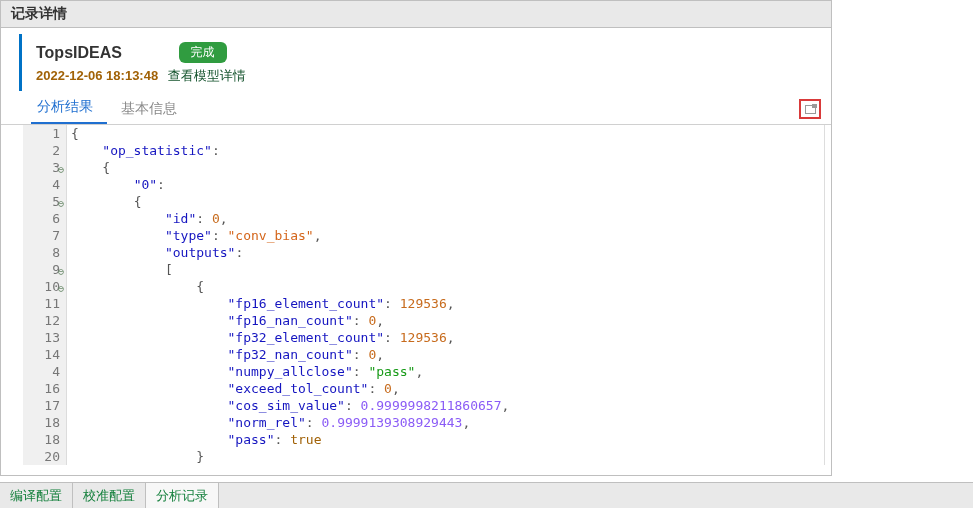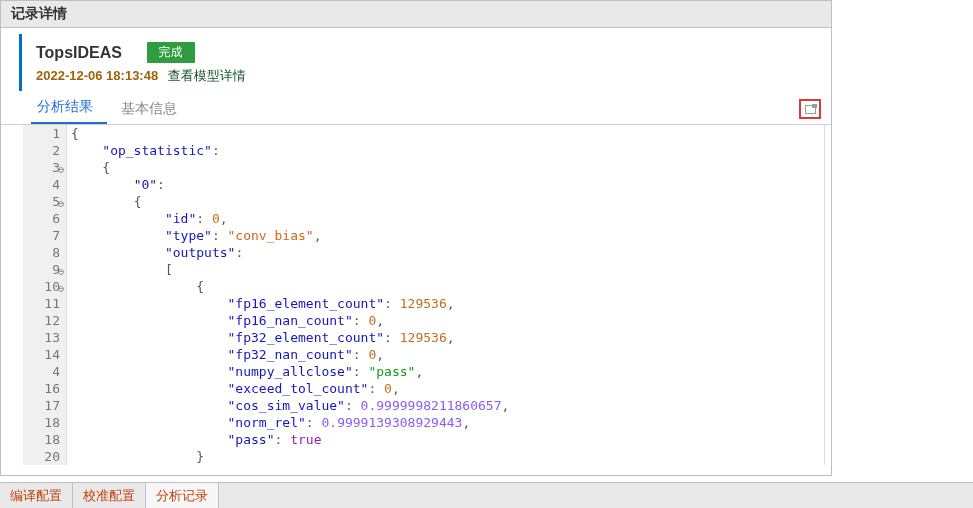--- a/index.html
+++ b/index.html
@@ -35,22 +35,23 @@
   font-weight: bold;
   display: inline-block;
   margin-right: 21px;
 }
 .status-badge {
   display: inline-block;
   background: #309c40;
   color: #fff;
   font-size: 12px;
   padding: 2px 12px;
-  border-radius: 1px;
+  border-radius: 6px;
   vertical-align: 2px;
+  margin-left: 32px;
 }
 .record-sub {
   margin-top: 4px;
   font-size: 13px;
 }
 .timestamp { color: #a16207; margin-right: 6px; font-weight: bold; }
 .link { color: #14532d; cursor: pointer; }
 .tabs-row {
   position: relative;
   padding: 0 14px 0 30px;
@@ -126,41 +127,41 @@
 .code {
   padding-left: 4px;
   white-space: pre;
   flex: 1;
   overflow: hidden;
 }
 .code .line { height: 17px; }
 .n { color: #1515c0; }       
 .v-str { color: #d4651a; }
 .pass { color: #169a16; }
-.bool { color: #a21caf; }
+.bool { color: #a16207; }
 .num-d { color: #c76b1d; }
 .num-f { color: #8b5cf6; }
 .punct { color: #555; }
 .bottom-tabs {
   position: absolute;
   left: 0;
   bottom: 0;
   width: 100%;
   height: 26px;
   background: #e9e9e9;
   border-top: 1px solid #bfbfbf;
   display: flex;
 }
 .bottom-tab {
   padding: 4px 10px;
   font-size: 13px;
   border-right: 1px solid #bfbfbf;
   cursor: pointer;
   background: #e9e9e9;
-  color: #c2410c;
+  color: #15803d;
 }
 .bottom-tab.active {
   background: #f7f7f7;
 }
 </style>
 </head>
 <body>
 
 <div class="panel" style="width:832px;height:476px;">
   <div class="panel-header">记录详情</div>

